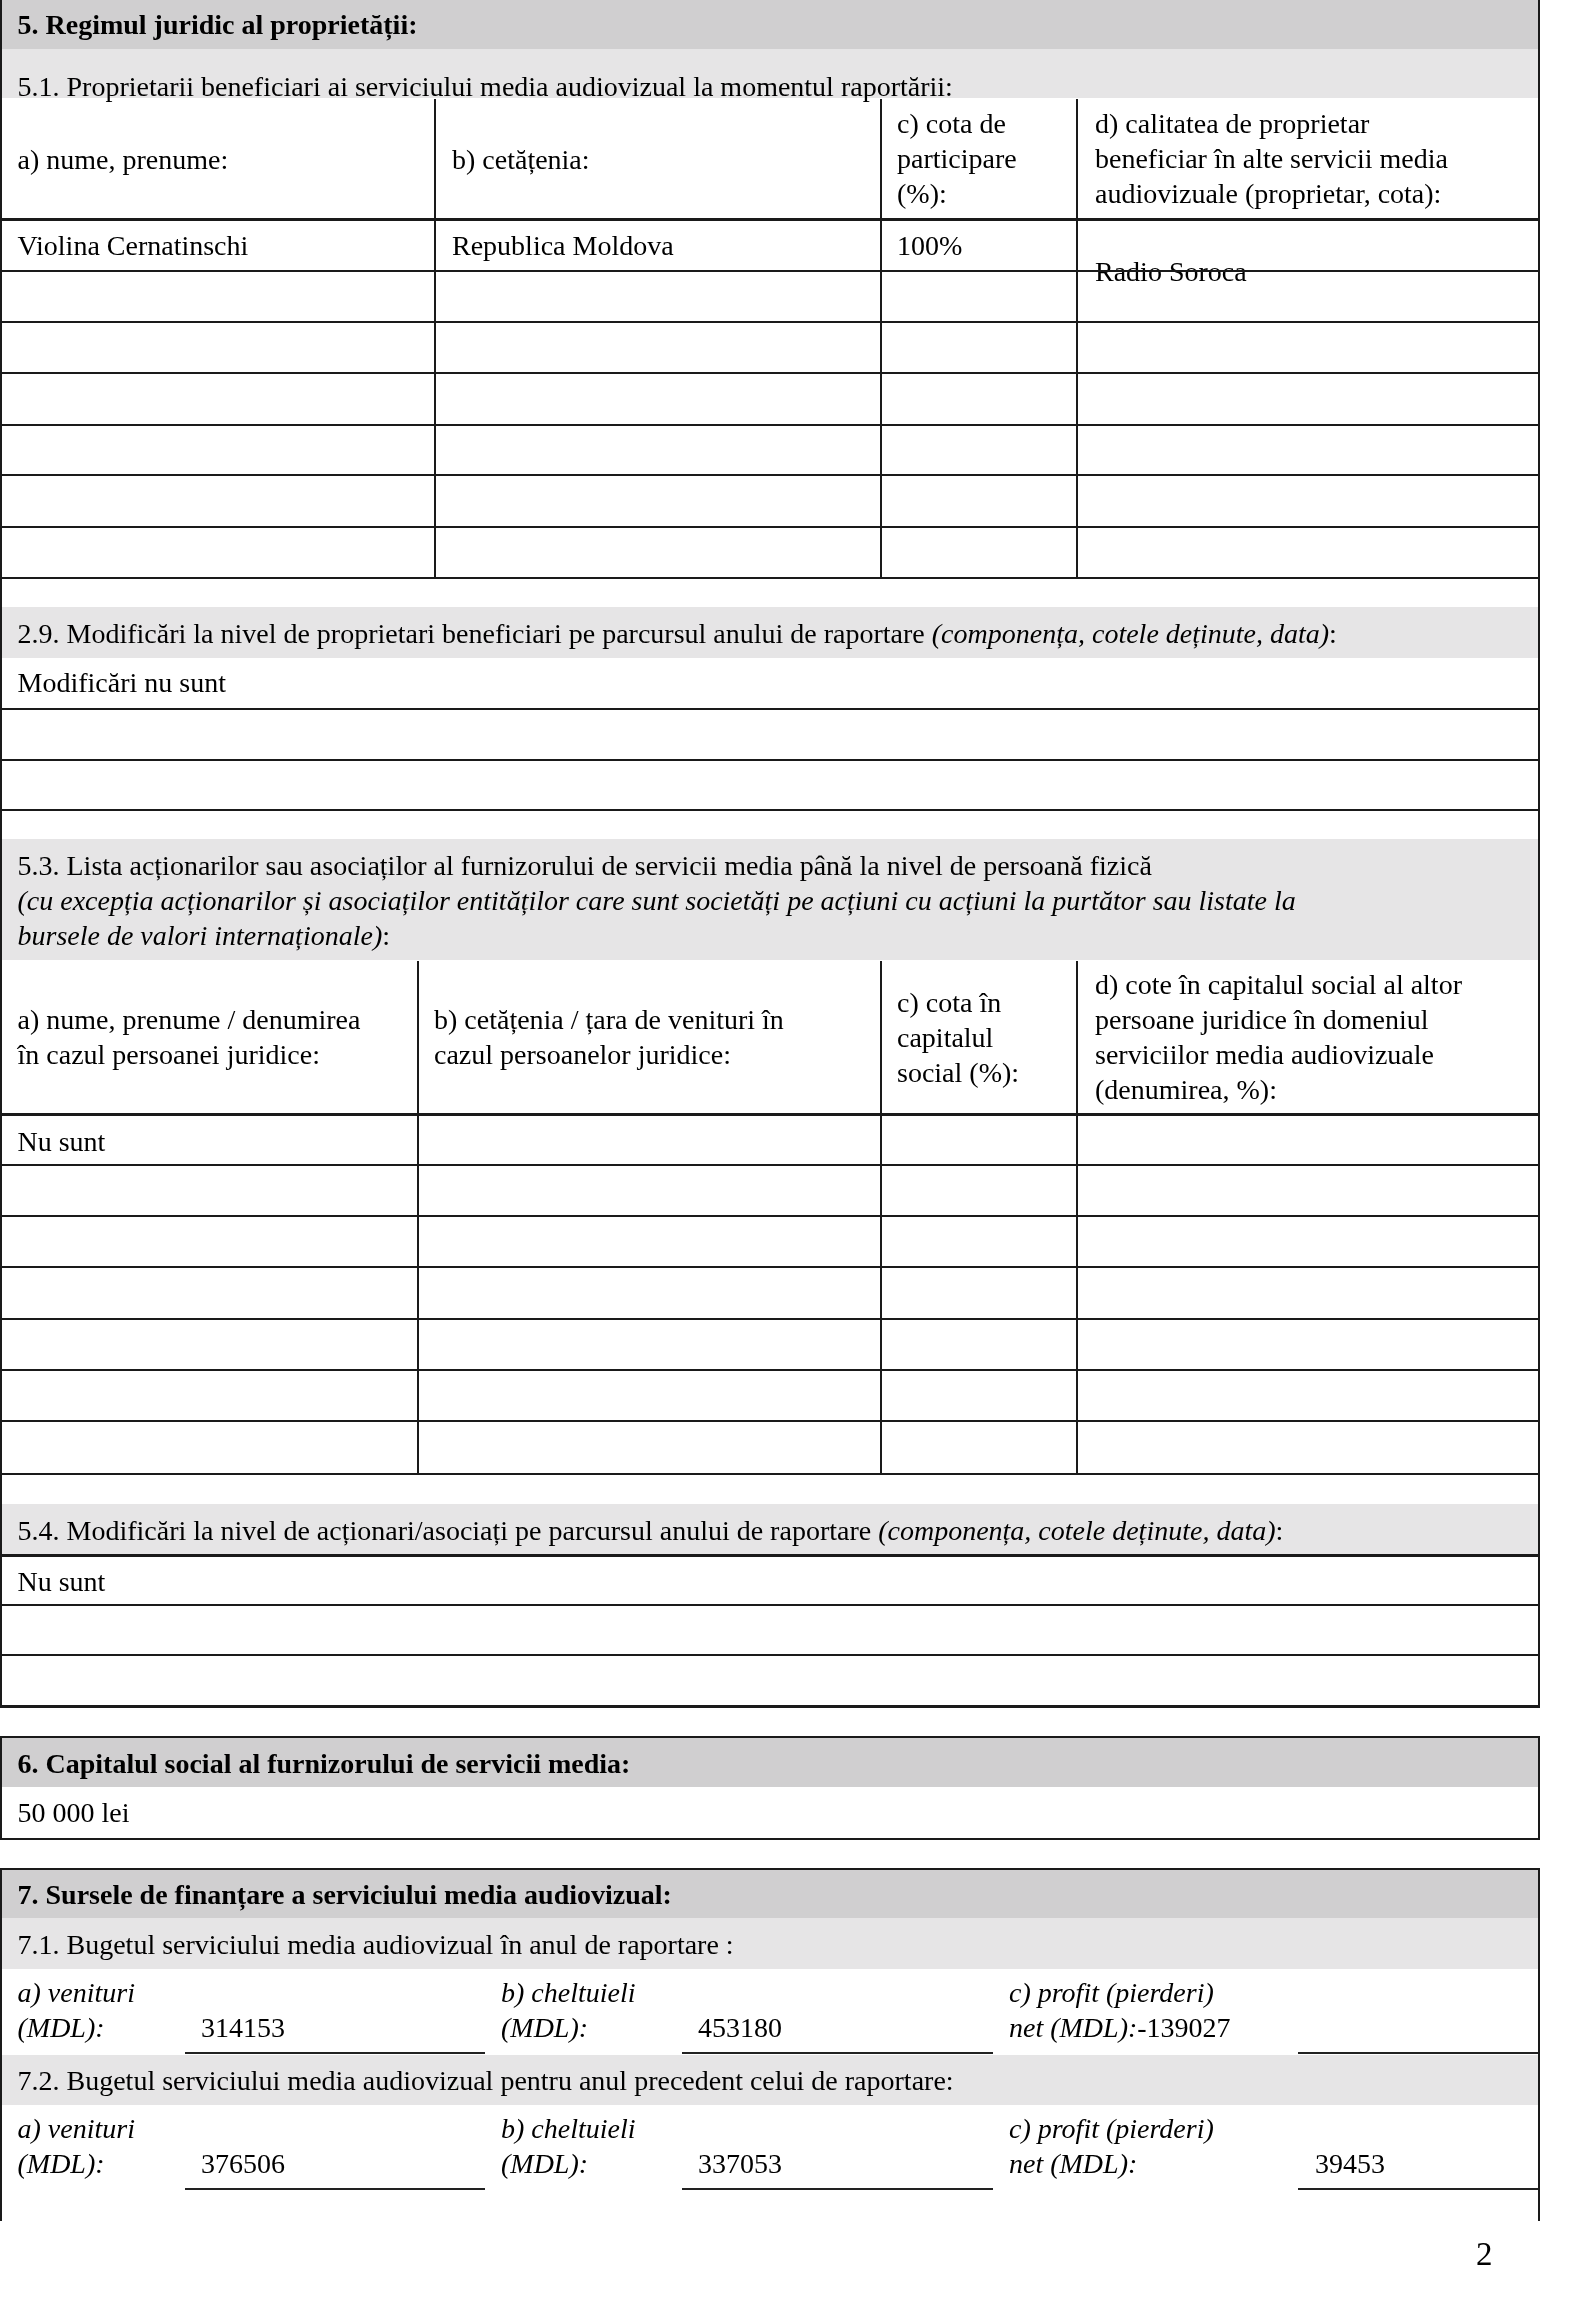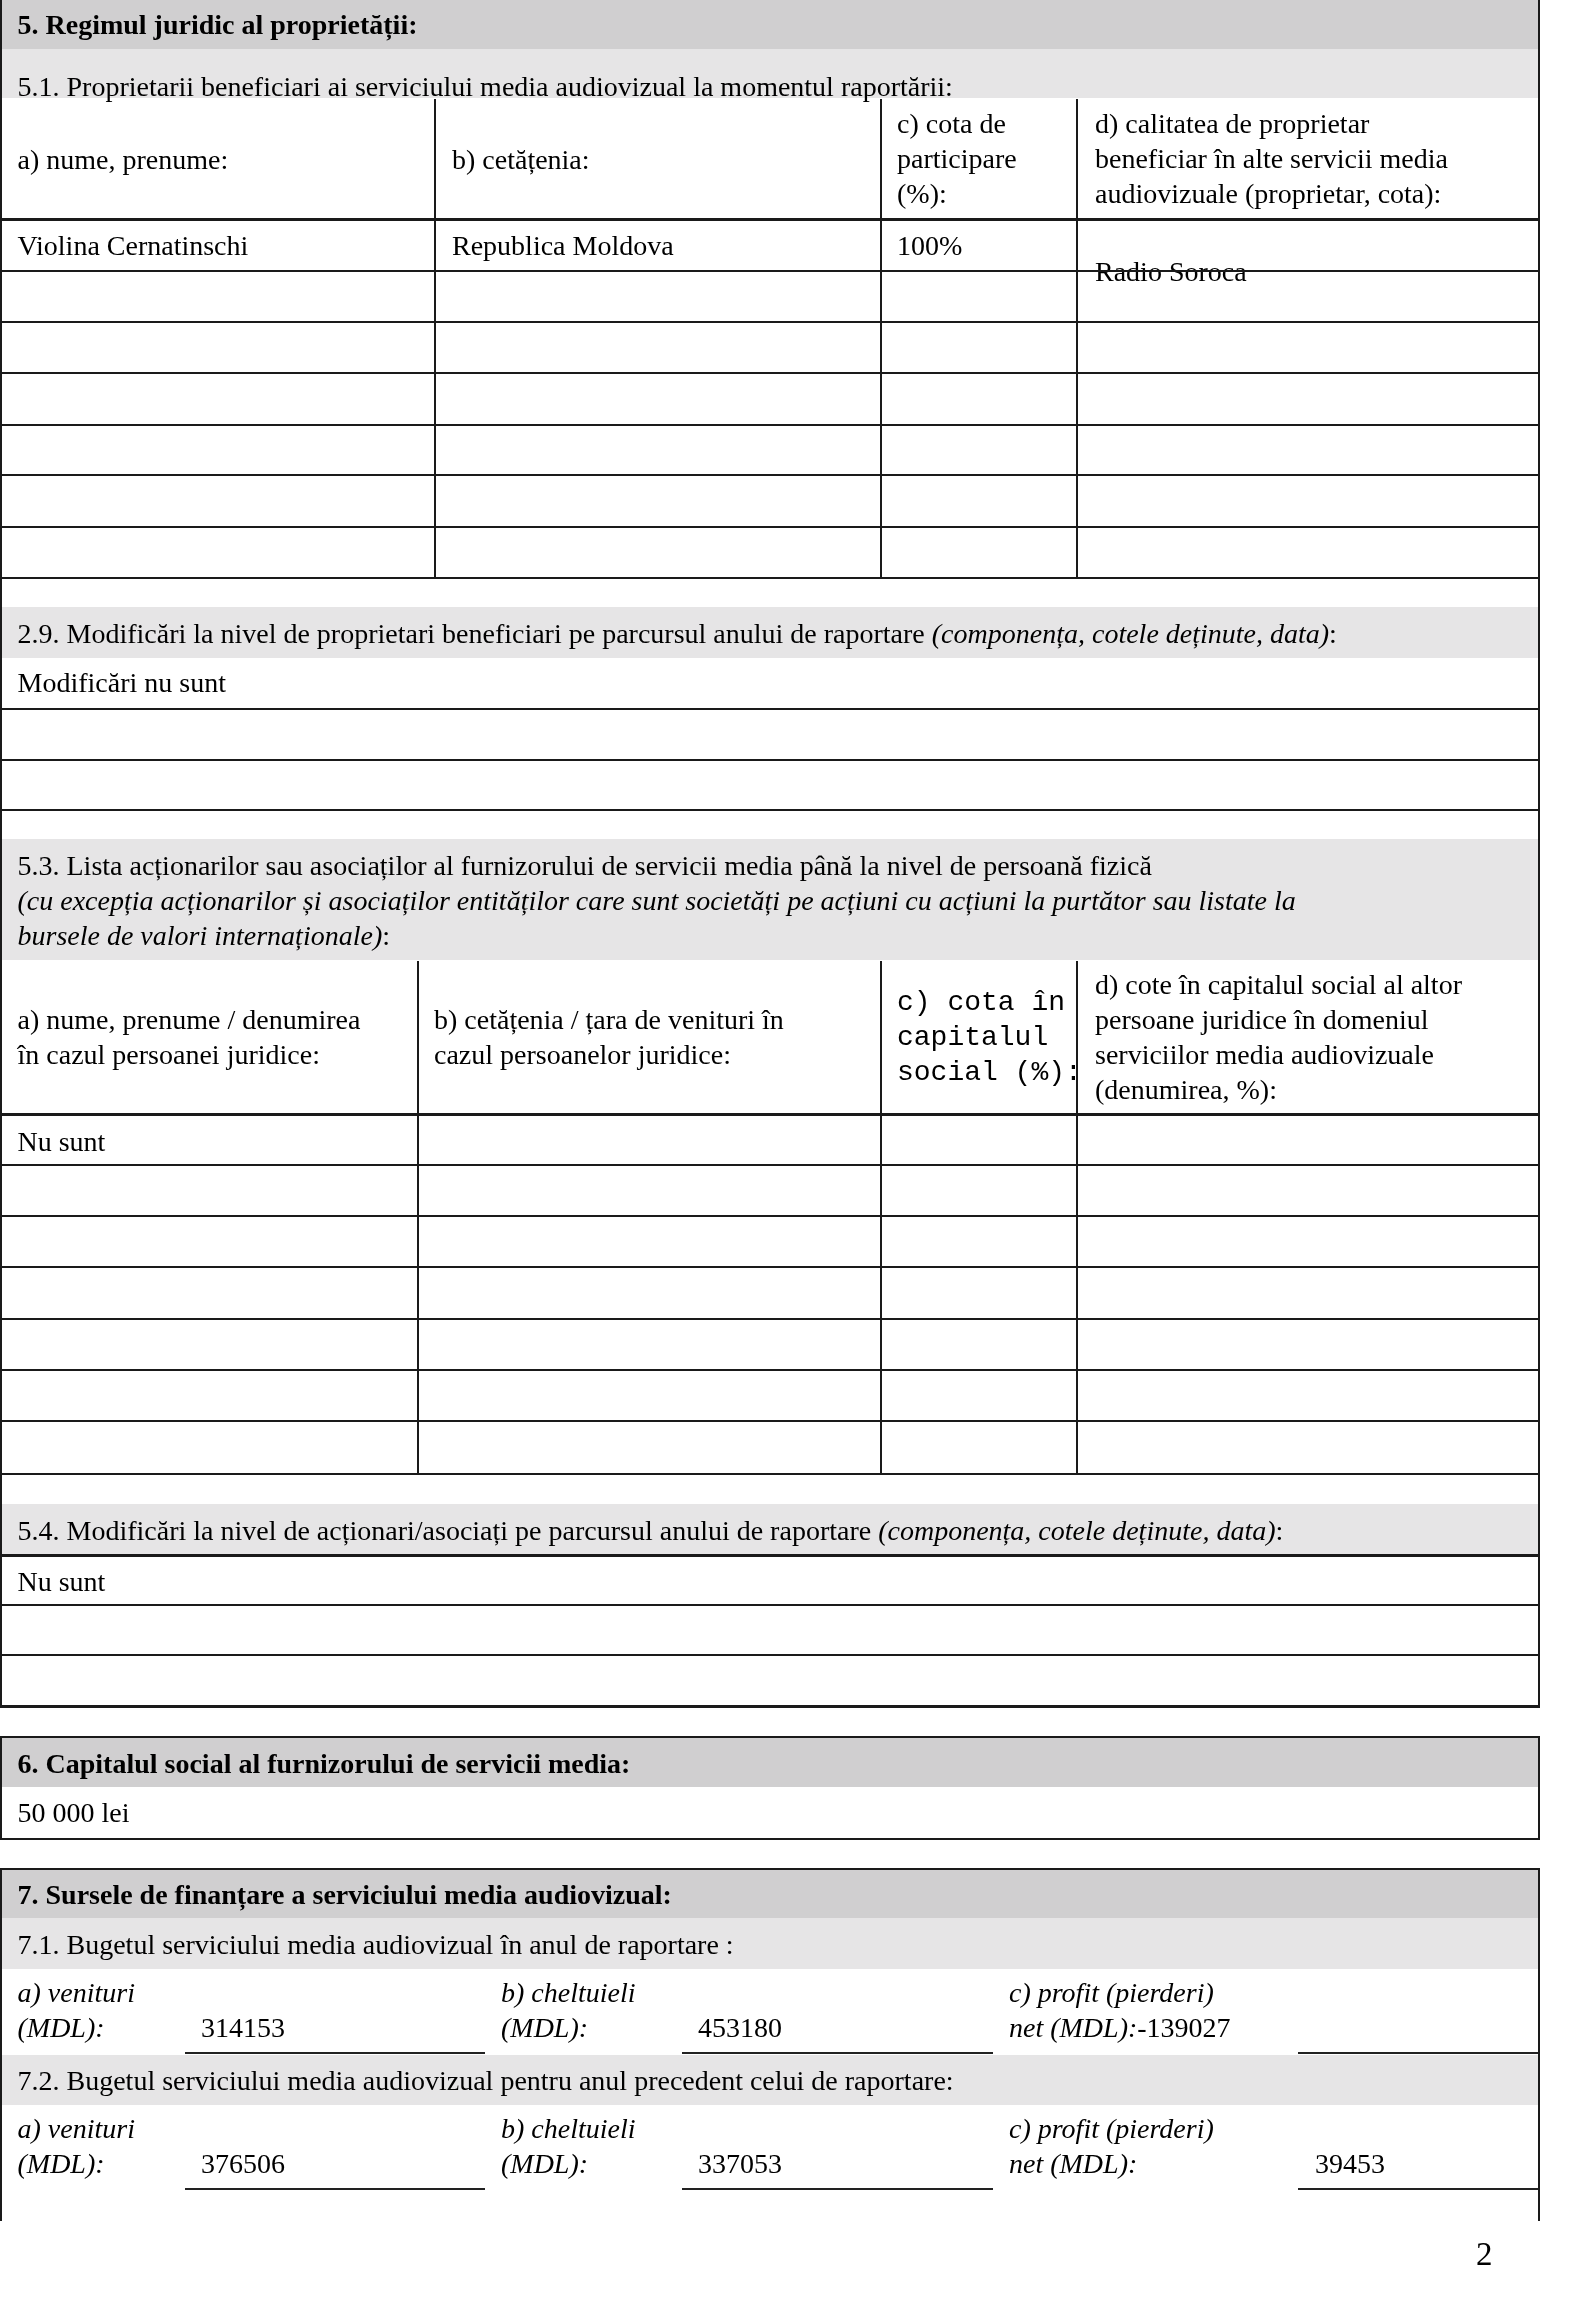--- a/index.html
+++ b/index.html
@@ -72,21 +72,21 @@
 </div>
 
 <div class="cell-txt" style="left:17.5px;top:1002px;">
   <div>a) nume, prenume / denumirea</div>
   <div>în cazul persoanei juridice:</div>
 </div>
 <div class="cell-txt" style="left:434px;top:1002px;">
   <div>b) cetățenia / țara de venituri în</div>
   <div>cazul persoanelor juridice:</div>
 </div>
-<div class="cell-txt" style="left:897px;top:985px;font-family:Liberation Mono, monospace;">
+<div class="cell-txt" style="left:897px;top:985px;">
   <div>c) cota în</div>
   <div>capitalul</div>
   <div>social (%):</div>
 </div>
 <div class="cell-txt" style="left:1095px;top:967px;">
   <div>d) cote în capitalul social al altor</div>
   <div>persoane juridice în domeniul</div>
   <div>serviciilor media audiovizuale</div>
   <div>(denumirea, %):</div>
 </div>

